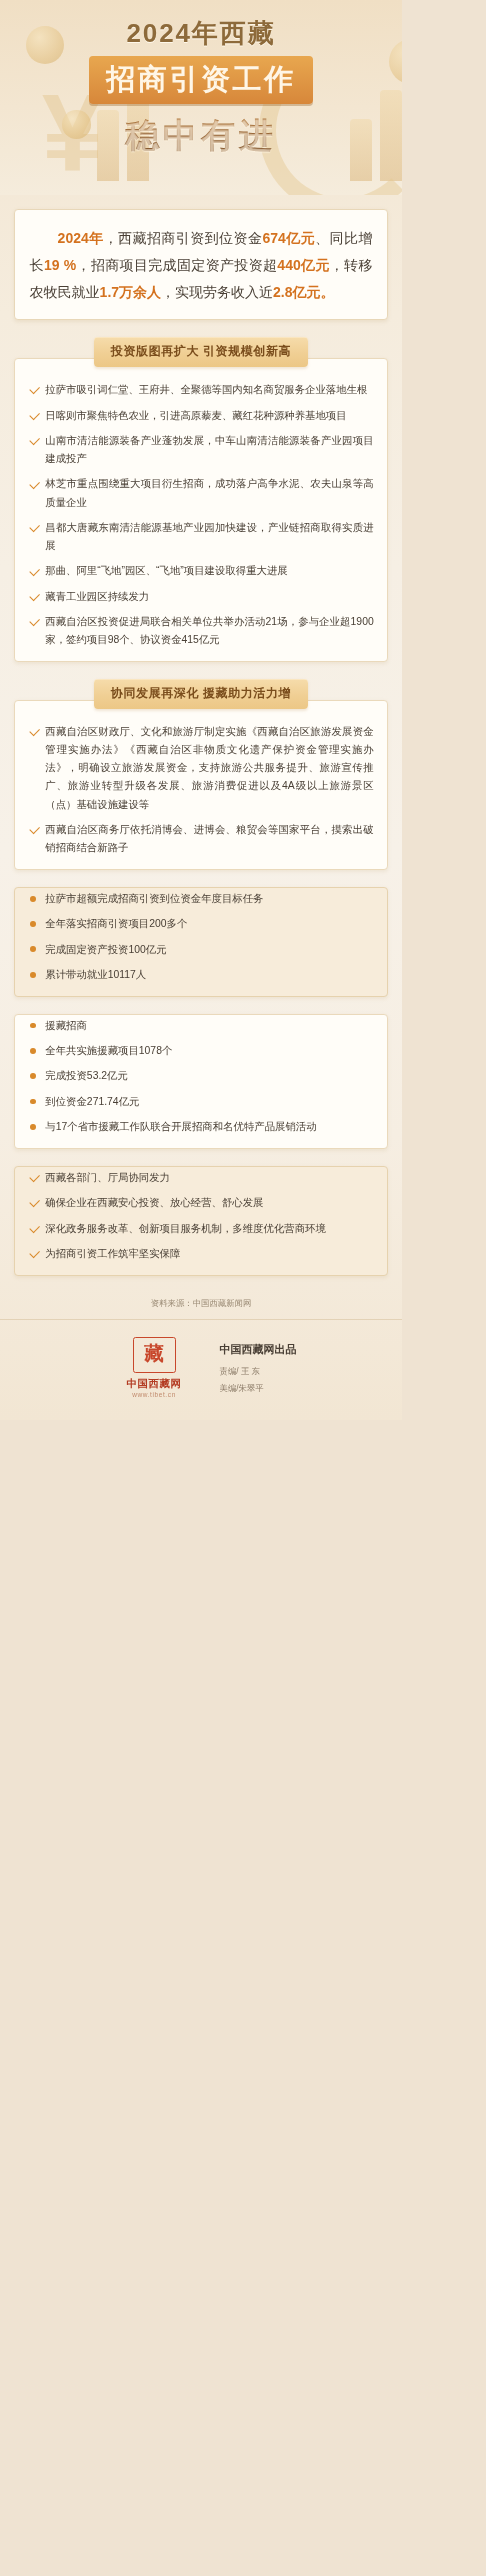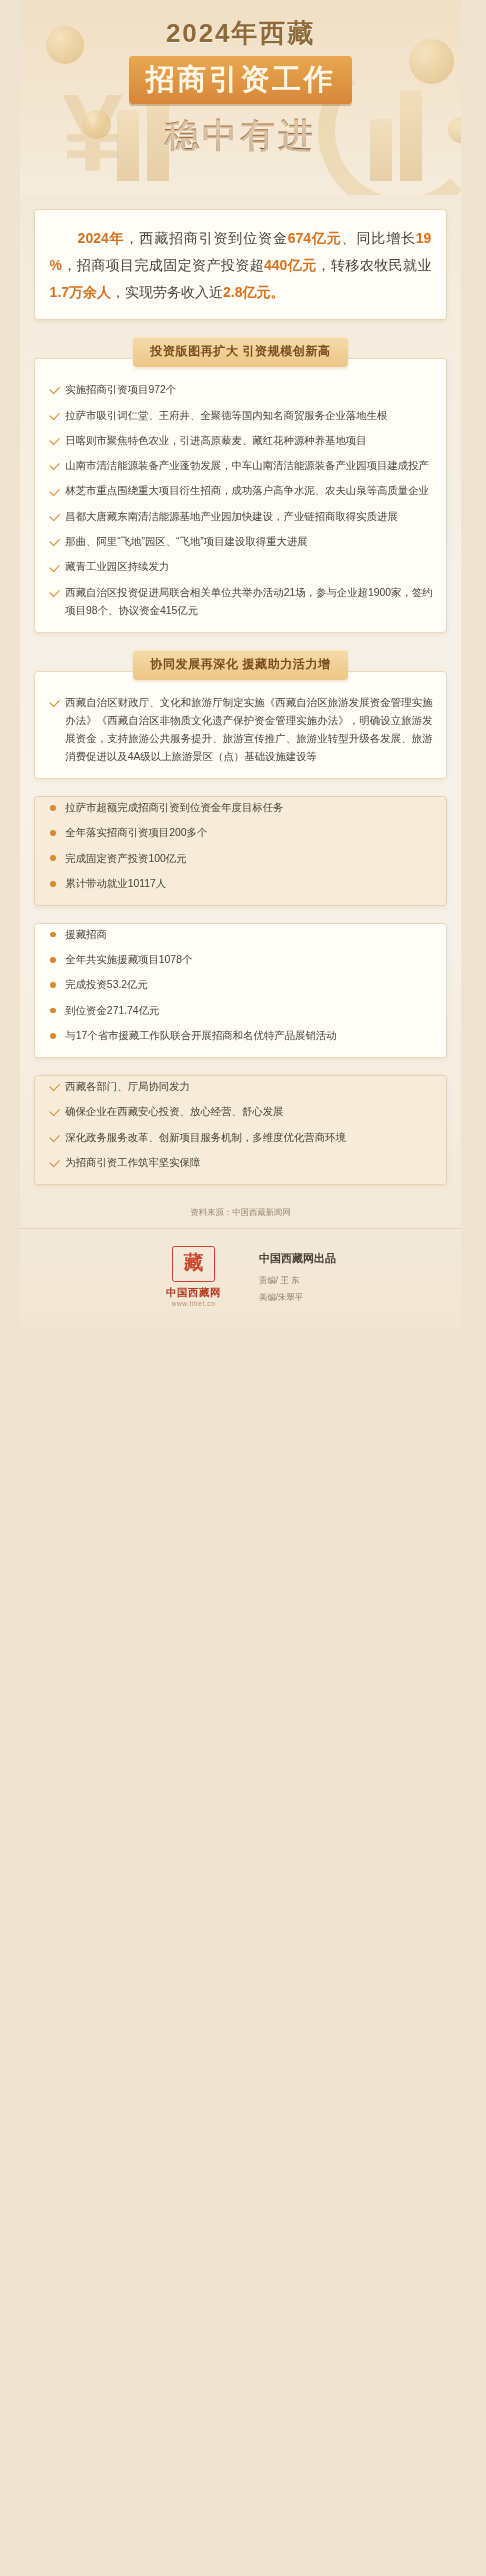--- a/index.html
+++ b/index.html
@@ -2,25 +2,24 @@
 <html style="font-size:10.4px"><head>
 <meta charset="utf-8">
 <style>
   * { box-sizing: border-box; margin: 0; padding: 0; }
   body {
     width: 487px;
     font-family: "Liberation Sans", "DejaVu Sans", sans-serif;
     background: #efe3d2;
   }
   .page {
-    width: 441px;
+    width: 402px;
     position: relative;
     background: linear-gradient(180deg, #f1e1c9 0%, #f3e7d4 8%, #f5ecdd 22%, #f6efe4 40%, #f7f1e8 60%, #f6eee2 80%, #f2e6d3 100%);
     overflow: hidden;
-    margin-left: 20px;
   }
 
   
   .hero {
     position: relative;
     height: 195px;
     background: linear-gradient(180deg,#f0dfc4 0%, #f3e6d1 55%, #f5ecdc 100%);
     overflow: hidden;
   }
   .hero .coin {
@@ -243,40 +242,40 @@
         <span class="hl">2024年</span><span>，西藏招商引资到位资金</span><span class="hl">674亿元</span><span>、同比增长</span><span class="hl">19 %</span><span>，招商项目完成固定资产投资超</span><span class="hl">440亿元</span><span>，转移农牧民就业</span><span class="hl">1.7万余人</span><span>，实现劳务收入近</span><span class="hl">2.8亿元。</span>
       </p>
     </div>
 
     <div class="section">
       <div class="sec-head">
         <span>投资版图再扩大 引资规模创新高</span>
       </div>
       <div class="panel">
         <ul class="items">
-          <li class="check">实施招商引资项目972个</li>
           <li class="check">拉萨市吸引词仁堂、王府井、全聚德等国内知名商贸服务企业落地生根</li>
           <li class="check">日喀则市聚焦特色农业，引进高原藜麦、藏红花种源种养基地项目</li>
           <li class="check">山南市清洁能源装备产业蓬勃发展，中车山南清洁能源装备产业园项目建成投产</li>
           <li class="check">林芝市重点围绕重大项目衍生招商，成功落户高争水泥、农夫山泉等高质量企业</li>
           <li class="check">昌都大唐藏东南清洁能源基地产业园加快建设，产业链招商取得实质进展</li>
           <li class="check">那曲、阿里“飞地”园区、“飞地”项目建设取得重大进展</li>
           <li class="check">藏青工业园区持续发力</li>
           <li class="check">西藏自治区投资促进局联合相关单位共举办活动21场，参与企业超1900家，签约项目98个、协议资金415亿元</li>
         </ul>
       </div>
     </div>
 
     <div class="section">
       <div class="sec-head">
         <span>协同发展再深化 援藏助力活力增</span>
       </div>
       <div class="panel">
         <ul class="items">
           <li class="check">西藏自治区财政厅、文化和旅游厅制定实施《西藏自治区旅游发展资金管理实施办法》《西藏自治区非物质文化遗产保护资金管理实施办法》，明确设立旅游发展资金，支持旅游公共服务提升、旅游宣传推广、旅游业转型升级各发展、旅游消费促进以及4A级以上旅游景区（点）基础设施建设等</li>
+          <li class="check">西藏自治区商务厅依托消博会、进博会、粮贸会等国家平台，摸索出破销招商结合新路子</li>
         </ul>
       </div>
     </div>
 
     <div class="section">
       <div class="panel flat tinted">
         <ul class="items">
           <li class="dot">拉萨市超额完成招商引资到位资金年度目标任务</li>
           <li class="dot">全年落实招商引资项目200多个</li>
           <li class="dot">完成固定资产投资100亿元</li>

